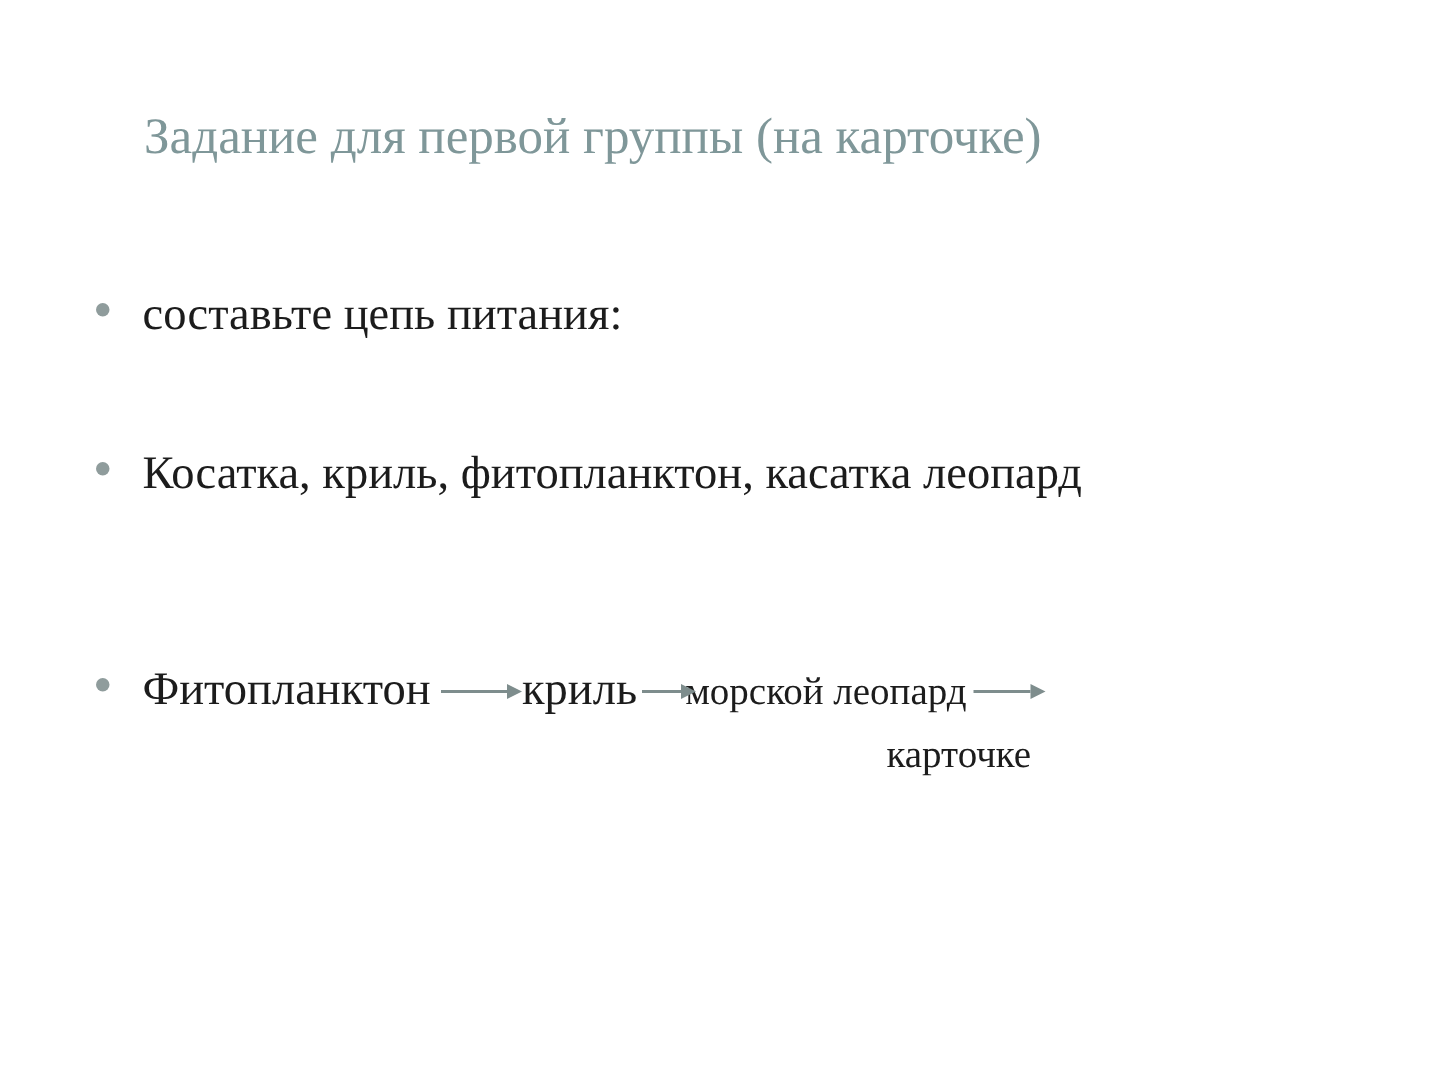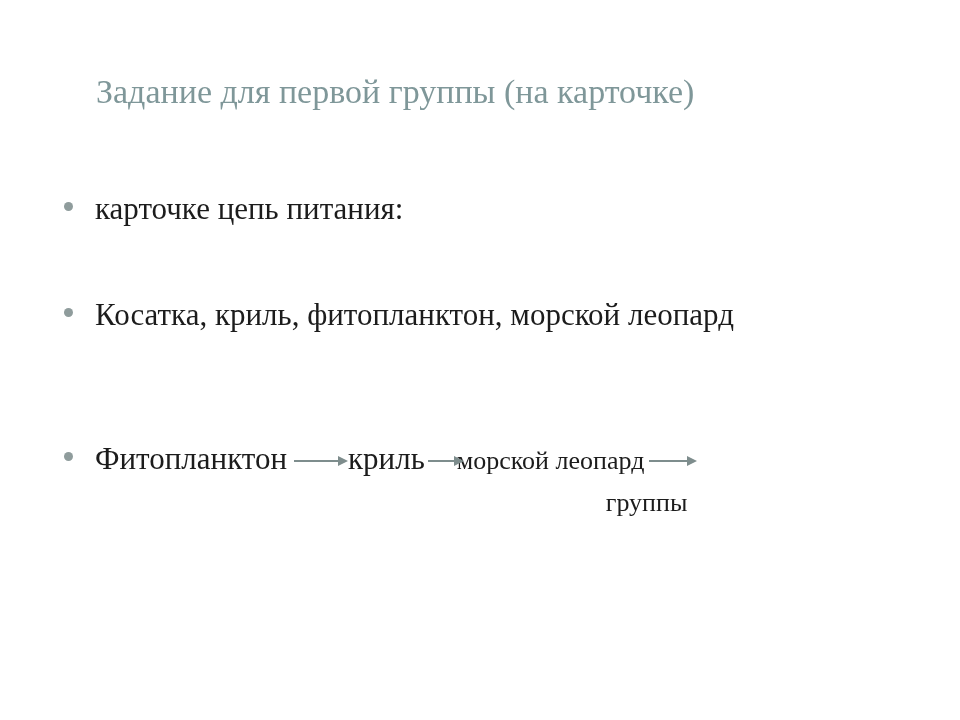--- a/index.html
+++ b/index.html
@@ -72,28 +72,28 @@
 </style>
 </head>
 <body>
 
 <div class="slide">
 
   <div class="title">Задание для первой группы (на карточке)</div>
 
   <div class="bullet-item item1">
     <span class="dot"></span>
-    <span class="bullet-text">карточке цепь питания:</span>
+    <span class="bullet-text">составьте цепь питания:</span>
   </div>
 
   <div class="bullet-item item2">
     <span class="dot"></span>
-    <span class="bullet-text">Косатка, криль, фитопланктон, морской леопард</span>
+    <span class="bullet-text">Косатка, криль, фитопланктон, касатка леопард</span>
   </div>
 
   <div class="bullet-item item3">
     <span class="dot"></span>
     <span class="bullet-text chain">
-      <span class="chain-word">Фитопланктон</span><span class="arrow arrow-1"></span><span class="chain-word">криль</span><span class="arrow arrow-2"></span><span class="chain-word chain-small">морской леопард</span><span class="arrow arrow-3"></span><span class="chain-line2 chain-small">группы</span>
+      <span class="chain-word">Фитопланктон</span><span class="arrow arrow-1"></span><span class="chain-word">криль</span><span class="arrow arrow-2"></span><span class="chain-word chain-small">морской леопард</span><span class="arrow arrow-3"></span><span class="chain-line2 chain-small">карточке</span>
     </span>
   </div>
 
 </div>
 
 </body></html>

